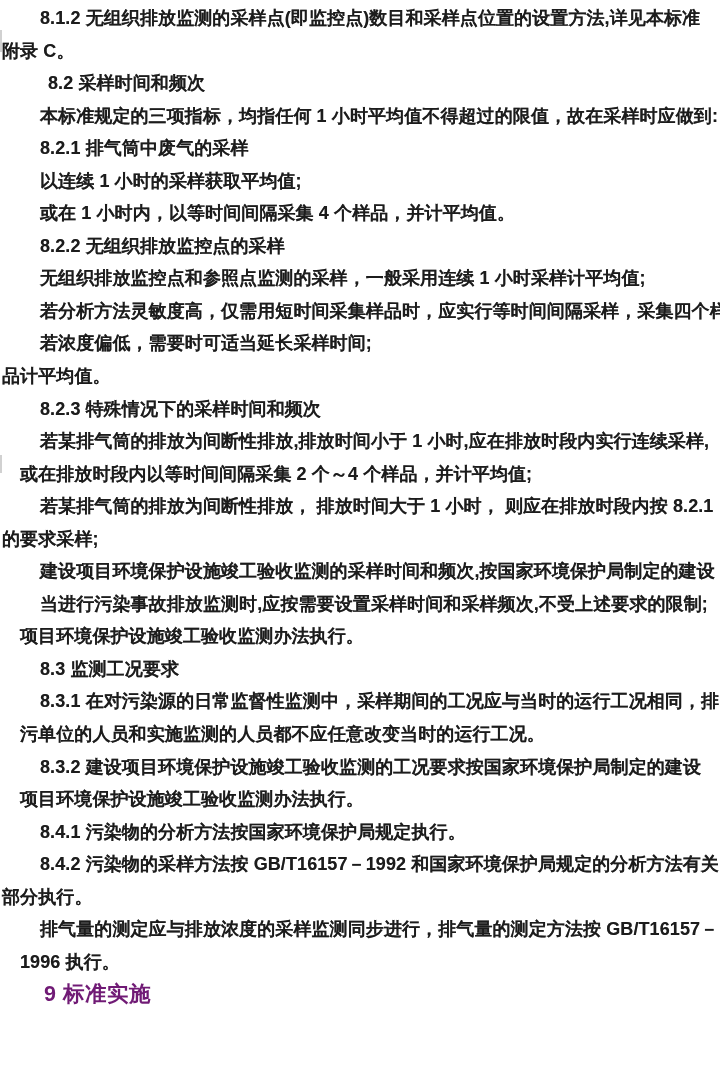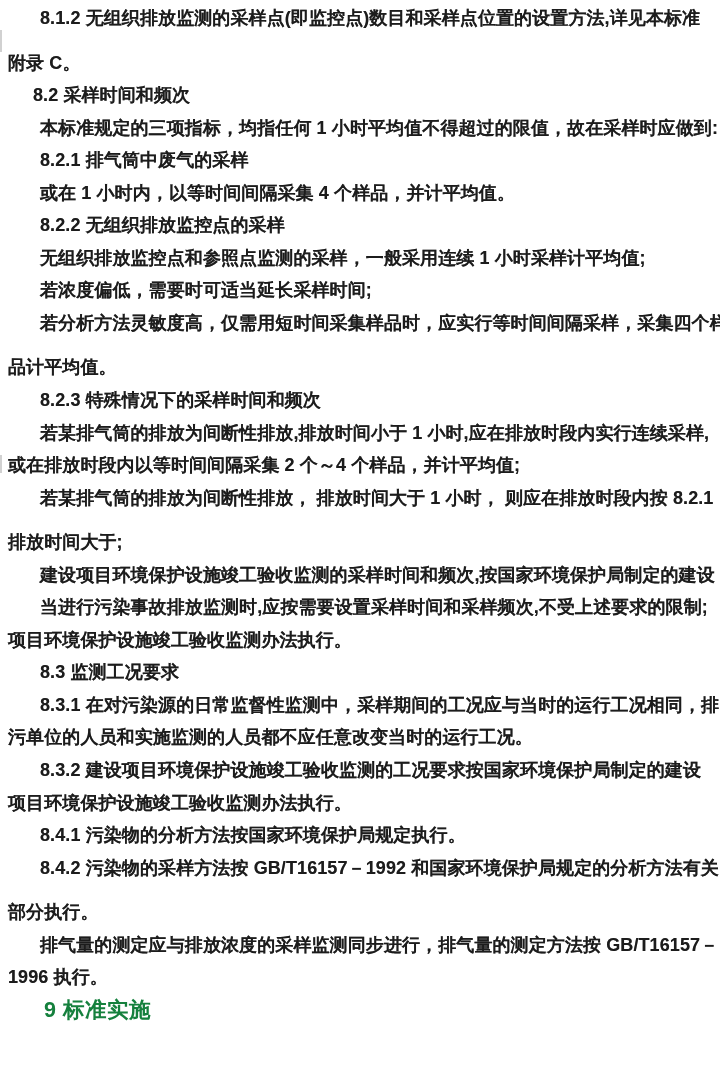--- a/index.html
+++ b/index.html
@@ -26,23 +26,23 @@
     line-height: 32.55px;
     font-size: 18px;
     font-weight: 600;
     color: #1c1c1c;
     white-space: nowrap;
     letter-spacing: 0.1px;
     
     text-shadow: 0 0 0.5px rgba(20,20,20,0.55);
   }
   .ind-first { padding-left: 40px; }   
-  .ind-h82   { padding-left: 33px; }   
-  .ind-cont  { padding-left: 8px; margin-top: 12px; }    
-  .ind-cont4 { padding-left: 8px; }    
+  .ind-h82   { padding-left: 48px; }   
+  .ind-cont  { padding-left: 2px; }    
+  .ind-cont4 { padding-left: 20px; }    
   .sec9 {
     padding-left: 44px;
     font-size: 21.5px;
     font-weight: 700;
     letter-spacing: 0.5px;
     text-shadow: none;
   }
   .scan-artifact {
     position: absolute;
     background: #9a9a9a;
@@ -57,39 +57,40 @@
 <div class="page">
   <div class="scan-artifact artifact-1"></div>
   <div class="scan-artifact artifact-2"></div>
 
   <div class="doc">
     <div class="line ind-first">8.1.2 无组织排放监测的采样点(即监控点)数目和采样点位置的设置方法,详见本标准</div>
     <div class="line ind-cont">附录 C。</div>
     <div class="line ind-h82">8.2 采样时间和频次</div>
     <div class="line ind-first">本标准规定的三项指标，均指任何 1 小时平均值不得超过的限值，故在采样时应做到:</div>
     <div class="line ind-first">8.2.1 排气筒中废气的采样</div>
+    <div class="line ind-first">以连续 1 小时的采样获取平均值;</div>
     <div class="line ind-first">或在 1 小时内，以等时间间隔采集 4 个样品，并计平均值。</div>
     <div class="line ind-first">8.2.2 无组织排放监控点的采样</div>
     <div class="line ind-first">无组织排放监控点和参照点监测的采样，一般采用连续 1 小时采样计平均值;</div>
+    <div class="line ind-first">若分析方法灵敏度高，仅需用短时间采集样品时，应实行等时间间隔采样，采集四个样</div>
     <div class="line ind-first">若浓度偏低，需要时可适当延长采样时间;</div>
-    <div class="line ind-first">若分析方法灵敏度高，仅需用短时间采集样品时，应实行等时间间隔采样，采集四个样</div>
     <div class="line ind-cont">品计平均值。</div>
     <div class="line ind-first">8.2.3 特殊情况下的采样时间和频次</div>
     <div class="line ind-first">若某排气筒的排放为间断性排放,排放时间小于 1 小时,应在排放时段内实行连续采样,</div>
     <div class="line ind-cont4">或在排放时段内以等时间间隔采集 2 个～4 个样品，并计平均值;</div>
     <div class="line ind-first">若某排气筒的排放为间断性排放， 排放时间大于 1 小时， 则应在排放时段内按 8.2.1</div>
-    <div class="line ind-cont">排放时间大于;</div>
+    <div class="line ind-cont">的要求采样;</div>
     <div class="line ind-first">建设项目环境保护设施竣工验收监测的采样时间和频次,按国家环境保护局制定的建设</div>
     <div class="line ind-first">当进行污染事故排放监测时,应按需要设置采样时间和采样频次,不受上述要求的限制;</div>
     <div class="line ind-cont4">项目环境保护设施竣工验收监测办法执行。</div>
     <div class="line ind-first">8.3 监测工况要求</div>
     <div class="line ind-first">8.3.1 在对污染源的日常监督性监测中，采样期间的工况应与当时的运行工况相同，排</div>
     <div class="line ind-cont4">污单位的人员和实施监测的人员都不应任意改变当时的运行工况。</div>
     <div class="line ind-first">8.3.2 建设项目环境保护设施竣工验收监测的工况要求按国家环境保护局制定的建设</div>
     <div class="line ind-cont4">项目环境保护设施竣工验收监测办法执行。</div>
     <div class="line ind-first">8.4.1 污染物的分析方法按国家环境保护局规定执行。</div>
     <div class="line ind-first">8.4.2 污染物的采样方法按 GB/T16157－1992 和国家环境保护局规定的分析方法有关</div>
     <div class="line ind-cont">部分执行。</div>
     <div class="line ind-first">排气量的测定应与排放浓度的采样监测同步进行，排气量的测定方法按 GB/T16157－</div>
     <div class="line ind-cont4">1996 执行。</div>
-    <div class="line sec9" style="color: #15803d;">9 标准实施</div>
+    <div class="line sec9" style="color: #701a75;">9 标准实施</div>
   </div>
 </div>
 
 </body></html>

